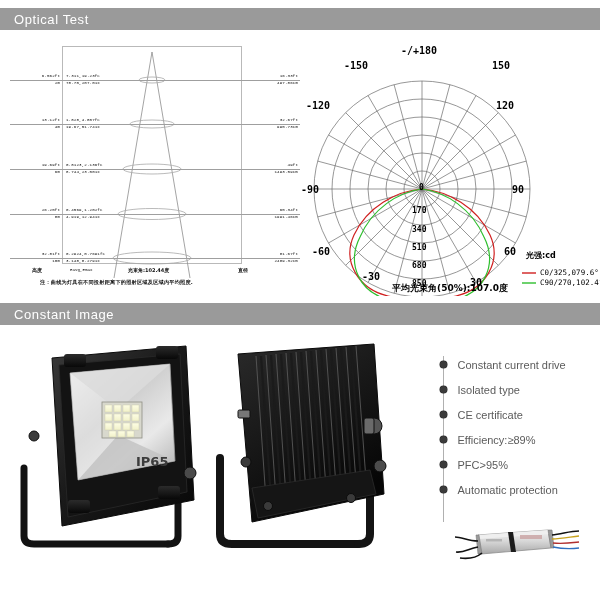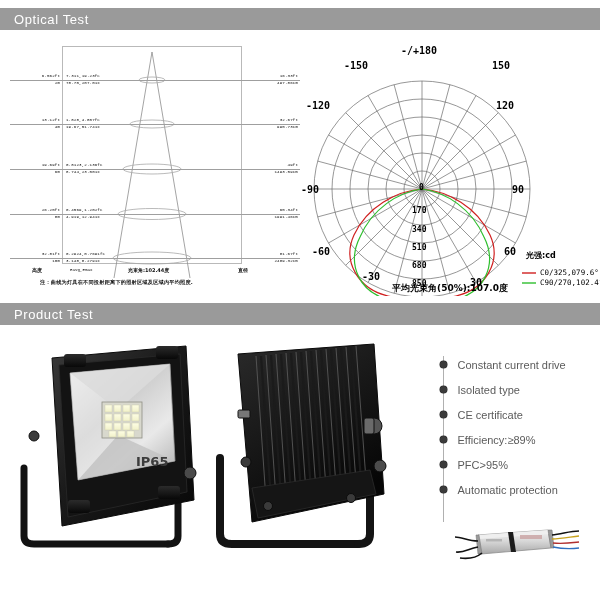--- a/index.html
+++ b/index.html
@@ -209,21 +209,21 @@
 
     <div class="leg-title" style="left:226px;top:216px;">光强:cd</div>
     <div class="leg-row" style="left:240px;top:234px;">C0/325,079.6°</div>
     <div class="leg-row" style="left:240px;top:244px;">C90/270,102.4°</div>
 
     <div id="beam-angle-cap">平均光束角(50%):107.0度</div>
   </div>
 </div>
 
 <div class="section-bar" id="product-bar">
-  <span class="title">Product Test</span>
+  <span class="title">Constant Image</span>
 </div>
 
 <div id="product-area">
 
   <svg class="lamp" style="left:18px;top:10px;" width="210" height="215">
     <defs>
       <linearGradient id="bodyG" x1="0" y1="0" x2="1" y2="1">
         <stop offset="0%" stop-color="#3a3a3a"></stop>
         <stop offset="45%" stop-color="#1a1a1a"></stop>
         <stop offset="100%" stop-color="#070707"></stop>

